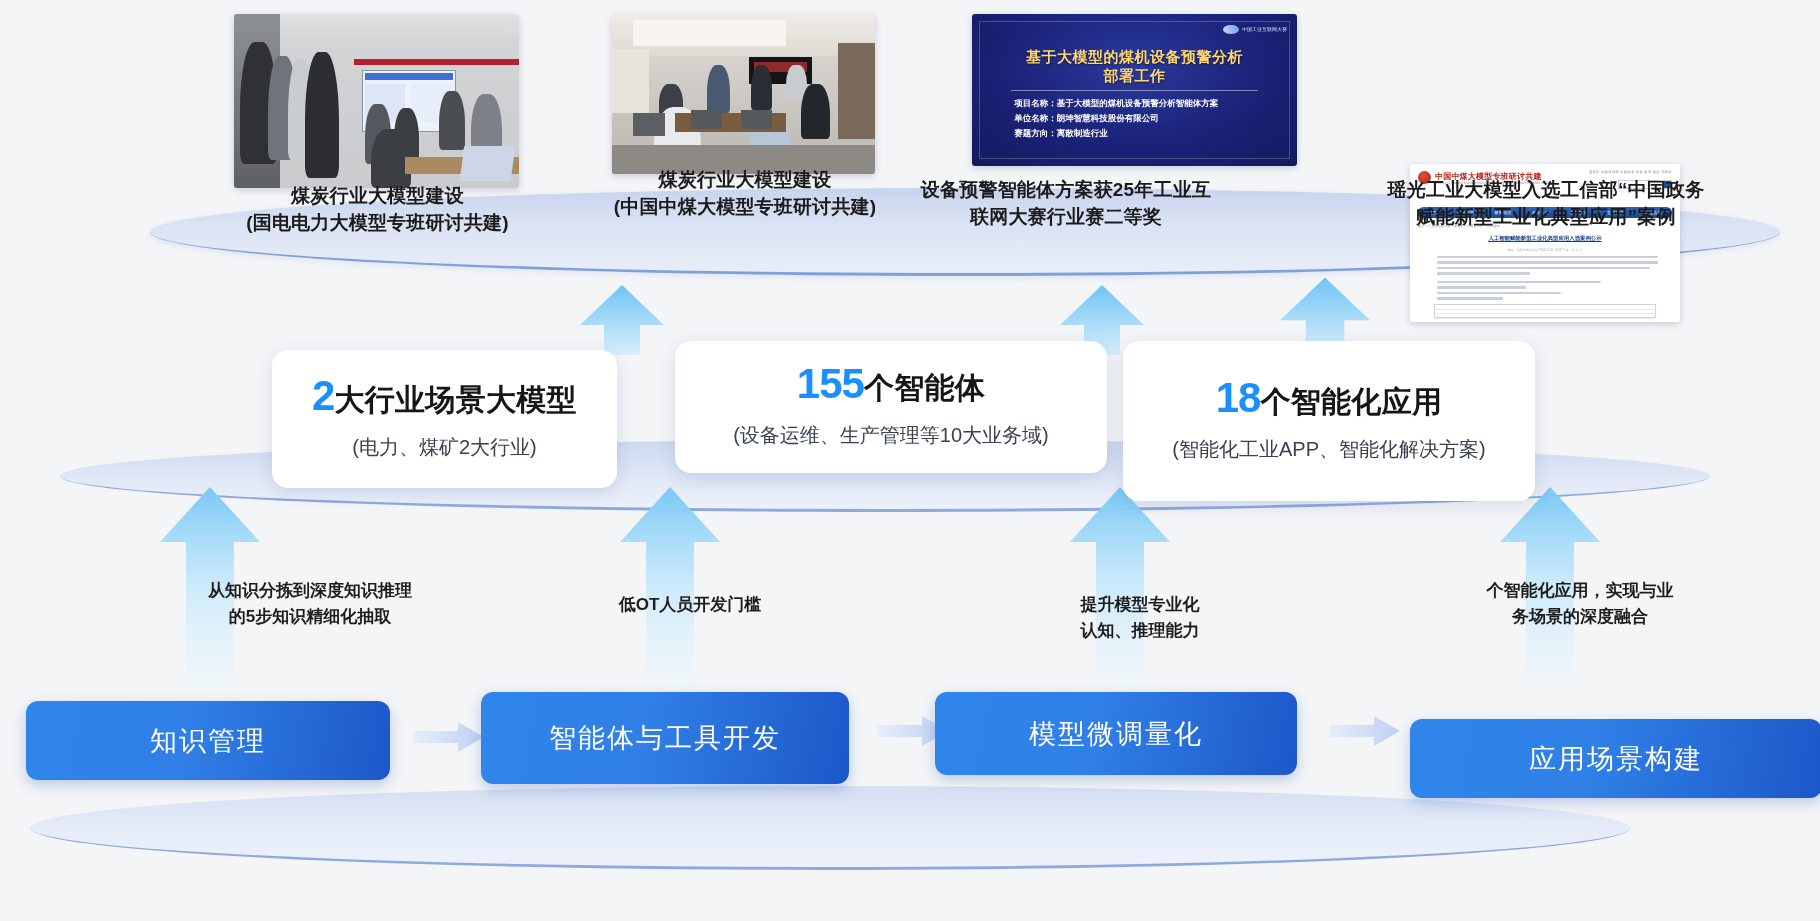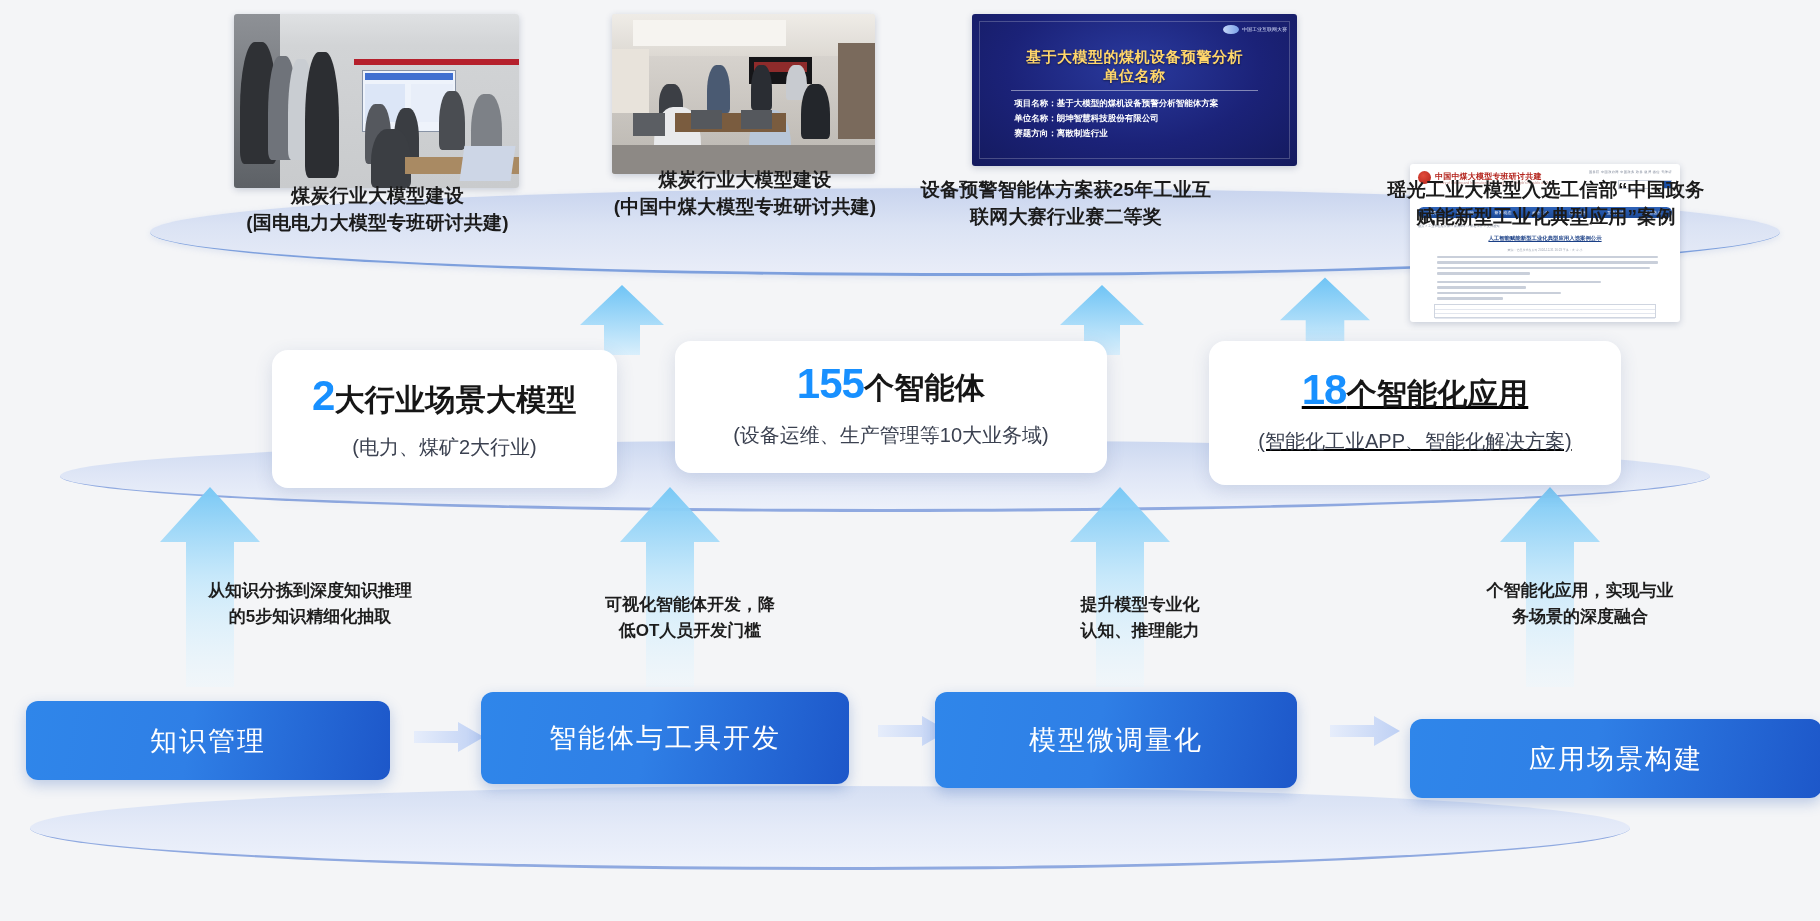--- a/index.html
+++ b/index.html
@@ -384,21 +384,21 @@
     <div>(中国中煤大模型专班研讨共建)</div>
   </div>
 
   <div class="thumb slide3" style="left:972px; top:14px; width:325px; height:152px;">
     <div class="slide3-inner"></div>
     <div class="slide3-logo">
       <span class="mark"></span><span>中国工业互联网大赛</span>
     </div>
     <div class="slide3-title">
       <div>基于大模型的煤机设备预警分析</div>
-      <div>单位名称</div>
+      <div>部署工作</div>
     </div>
     <div class="slide3-rule"></div>
     <div class="slide3-lines">
       <div>项目名称：基于大模型的煤机设备预警分析智能体方案</div>
       <div>单位名称：朗坤智慧科技股份有限公司</div>
       <div>赛题方向：离散制造行业</div>
     </div>
   </div>
   <div class="cap" style="left:826px; top:176px; width:480px;">
     <div>设备预警智能体方案获25年工业互</div>
@@ -452,33 +452,32 @@
     <div class="card-sub">(电力、煤矿2大行业)</div>
   </div>
 
   <div class="card" style="left:675px; top:341px; width:432px; height:132px;">
     <div class="card-head">
       <span class="num">155</span><span>个智能体</span>
     </div>
     <div class="card-sub">(设备运维、生产管理等10大业务域)</div>
   </div>
 
-  <div class="card" style="left:1209px; top:341px; width:412px; height:144px;text-decoration:underline;">
+  <div class="card" style="left:1123px; top:341px; width:412px; height:160px;">
     <div class="card-head">
       <span class="num">18</span><span>个智能化应用</span>
     </div>
     <div class="card-sub">(智能化工业APP、智能化解决方案)</div>
   </div>
 
   <div class="ann" style="left:95px; top:578px; width:430px;">
     <div>从知识分拣到深度知识推理</div>
     <div>的5步知识精细化抽取</div>
   </div>
   <div class="ann" style="left:545px; top:592px; width:290px;">
-    <div>可视化智能体开发，降</div>
     <div>低OT人员开发门槛</div>
   </div>
   <div class="ann" style="left:995px; top:592px; width:290px;">
     <div>提升模型专业化</div>
     <div>认知、推理能力</div>
   </div>
   <div class="ann" style="left:1380px; top:578px; width:400px;">
     <div>个智能化应用，实现与业</div>
     <div>务场景的深度融合</div>
   </div>
@@ -508,21 +507,21 @@
       <defs>
           <linearGradient id="fa2" x1="0" y1="0" x2="1" y2="0">
         <stop offset="0" stop-color="#e6edfb"></stop>
             <stop offset="1" stop-color="#bed0f4"></stop>
       </linearGradient>
         </defs>
       <path d="M0 9 L44 9 L44 0 L70 15 L44 30 L44 21 L0 21 Z" fill="url(#fa2)"></path>
     </svg>
   </div>
 
-  <div class="stage-box" style="left:935px; top:692px; width:362px; height:96px;text-align:center;">
+  <div class="stage-box" style="left:935px; top:692px; width:362px; height:83px;text-align:center;">
     <span>模型微调量化</span>
   </div>
 
   <div class="flow-arrow" style="left:1330px; top:716px;">
     <svg width="70" height="30" viewBox="0 0 70 30">
       <defs>
           <linearGradient id="fa3" x1="0" y1="0" x2="1" y2="0">
         <stop offset="0" stop-color="#e6edfb"></stop>
             <stop offset="1" stop-color="#bed0f4"></stop>
       </linearGradient>

